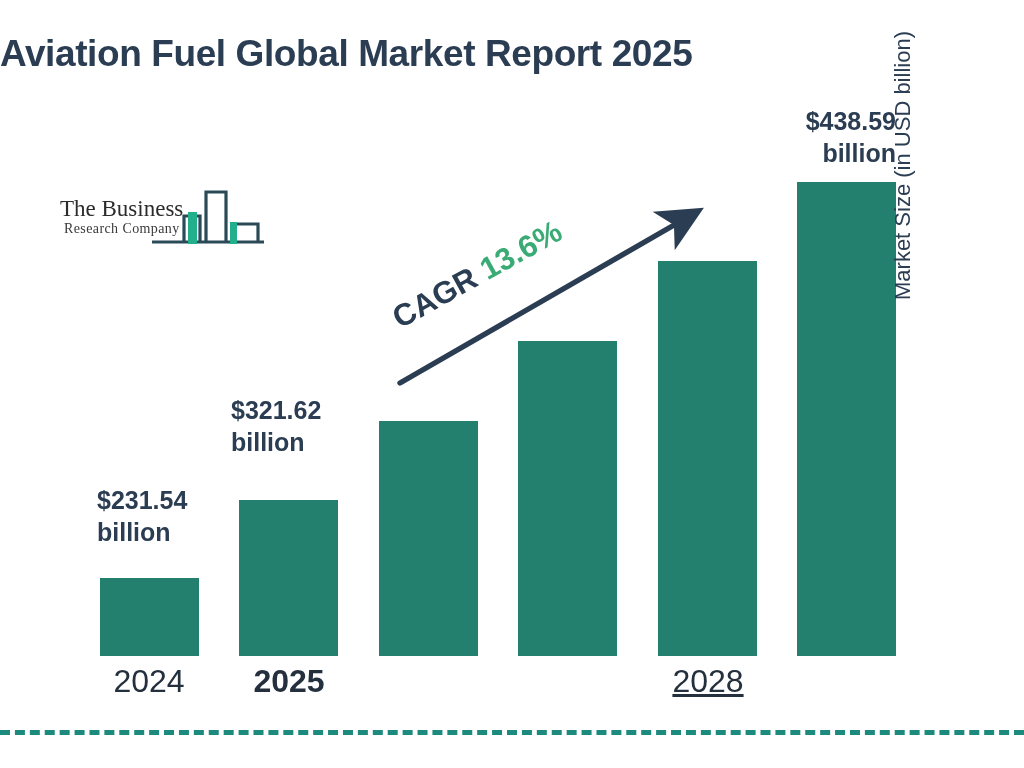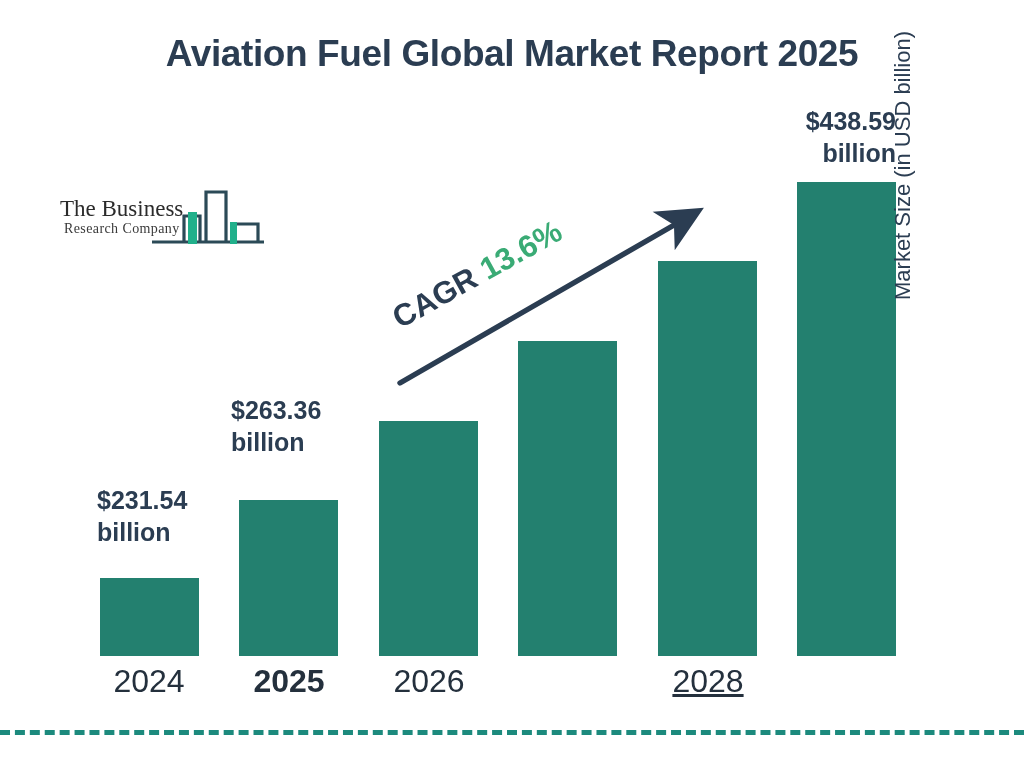--- a/index.html
+++ b/index.html
@@ -9,21 +9,21 @@
     font-family:"Liberation Sans", sans-serif;
     overflow:hidden;
     position:relative;
   }
   #stage{position:relative;width:1024px;height:768px;}
 
   
   .title{
     position:absolute;
     left:0; top:33px; width:1024px;
-    text-align:center;
+    text-align:left;
     font-size:37px;
     font-weight:bold;
     letter-spacing:-0.4px;
     color:#2b3d52;
     white-space:nowrap;
   }
 
   
   .logo{position:absolute;left:60px;top:186px;width:205px;height:66px;}
   .logo svg{display:block;}
@@ -117,28 +117,27 @@
 
     <div class="bar" style="left:100px;top:578px;width:99px;height:78px;"></div>
     <div class="bar" style="left:239px;top:500px;width:99px;height:156px;"></div>
     <div class="bar" style="left:379px;top:421px;width:99px;height:235px;"></div>
     <div class="bar" style="left:518px;top:341px;width:99px;height:315px;"></div>
     <div class="bar" style="left:658px;top:261px;width:99px;height:395px;"></div>
     <div class="bar" style="left:797px;top:182px;width:99px;height:474px;"></div>
 
     <div class="vallabel" style="left:97px;top:484px;">$231.54
 billion</div>
-    <div class="vallabel" style="left:231px;top:394px;">$263.36
+    <div class="vallabel" style="left:231px;top:394px;">$321.62
 billion</div>
     <div class="vallabel right" style="left:699px;top:105px;width:197px;">$438.59
 billion</div>
 
     <div class="xlabel" style="left:89px;">2024</div>
     <div class="xlabel" style="left:229px;font-weight:bold;">2025</div>
-    <div class="xlabel" style="left:369px;">2026</div>
     <div class="xlabel" style="left:648px;text-decoration:underline;">2028</div>
 
     <svg class="cagr-arrow" viewBox="0 0 340 210" xmlns="http://www.w3.org/2000/svg">
       <defs>
         <marker id="ah" markerWidth="9" markerHeight="9" refX="5.2" refY="4.5" orient="auto" markerUnits="strokeWidth">
           <path d="M0,0.4 L8.6,4.5 L0,8.6 L2.2,4.5 Z" fill="#2b3d52"></path>
         </marker>
       </defs>
       <line x1="20" y1="193" x2="308" y2="27" stroke="#2b3d52" stroke-width="5.4" stroke-linecap="round" marker-end="url(#ah)"></line>
     </svg>

